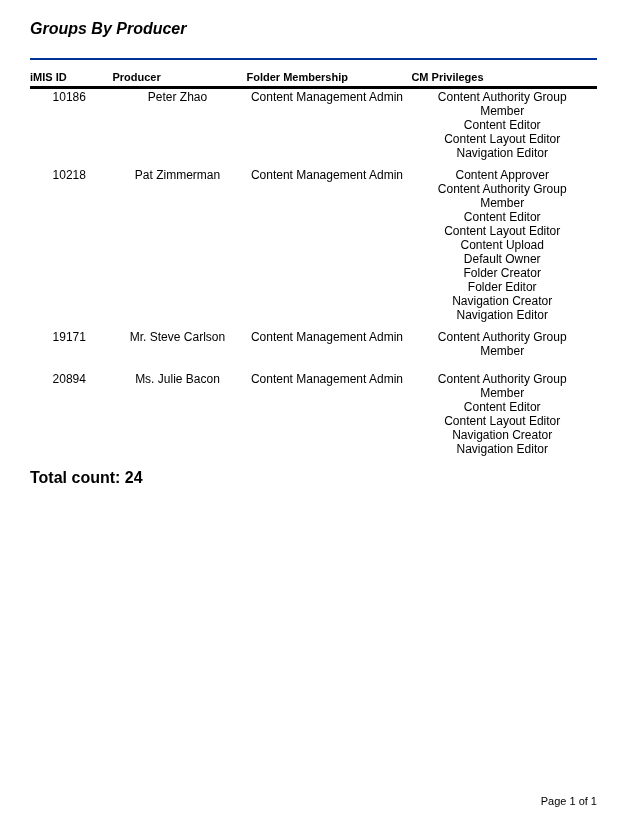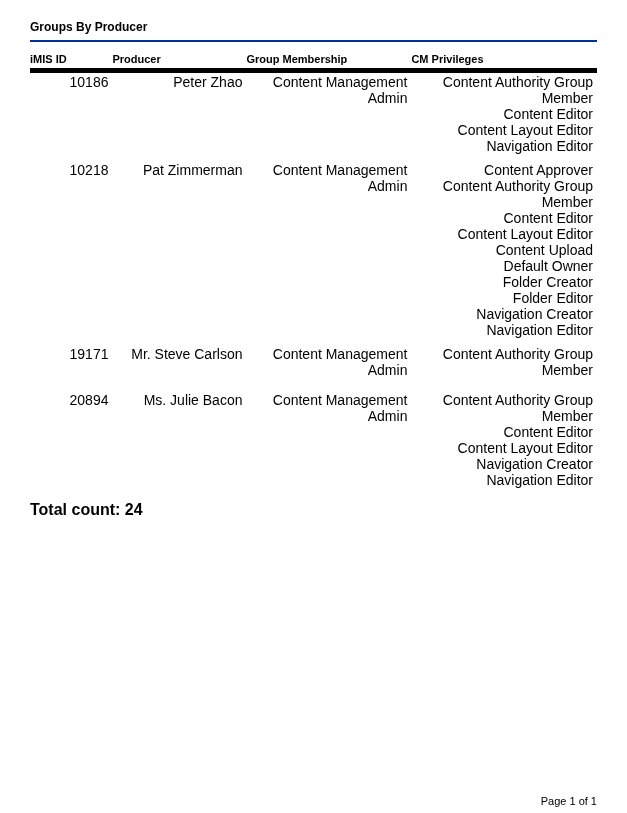--- a/index.html
+++ b/index.html
@@ -12,52 +12,53 @@
       font-family: Arial, sans-serif;
       font-size: 11px;
       background: #fff;
       color: #000;
       width: 627px;
       min-height: 813px;
       padding: 20px 30px;
     }
 
     .page-title {
-      font-size: 12px;
+      font-size: 16px;
       font-weight: bold;
-      margin-bottom: 6px;
+      margin-bottom: 20px;
       color: #000;
+      font-style: italic;
     }
 
     .title-underline {
       border: none;
       border-top: 2px solid #003399;
       margin-bottom: 8px;
     }
 
     table {
       width: 100%;
       border-collapse: collapse;
       font-size: 11px;
     }
 
     thead tr th {
       font-weight: bold;
       text-align: left;
       padding: 3px 4px 3px 0;
-      border-bottom: 5px solid #000000;
+      border-bottom: 3px solid #000000;
       vertical-align: bottom;
       font-size: 11px;
     }
 
     tbody tr td {
-      text-align: right;
+      text-align: center;
       padding: 1px 4px 1px 0;
       vertical-align: top;
-      font-size: 14px;
+      font-size: 12px;
     }
 
     .total-count {
       margin-top: 12px;
       font-weight: bold;
       font-size: 16px;
     }
 
     .page-footer {
       position: absolute;
@@ -75,21 +76,21 @@
 <body>
 
 <h1 class="page-title">Groups By Producer</h1>
 <hr class="title-underline">
 
 <table>
   <thead>
     <tr>
       <th class="col-imis">iMIS ID</th>
       <th class="col-producer">Producer</th>
-      <th class="col-group">Group Membership</th>
+      <th class="col-group">Folder Membership</th>
       <th class="col-priv">CM Privileges</th>
     </tr>
   </thead>
   <tbody id="table-body">
   <tr>
         <td>10186</td>
         <td>Peter Zhao</td>
         <td>Content Management Admin</td>
         <td><span>Content Authority Group</span><br><span>Member</span><br><span>Content Editor</span><br><span>Content Layout Editor</span><br><span>Navigation Editor</span></td>
       </tr>

